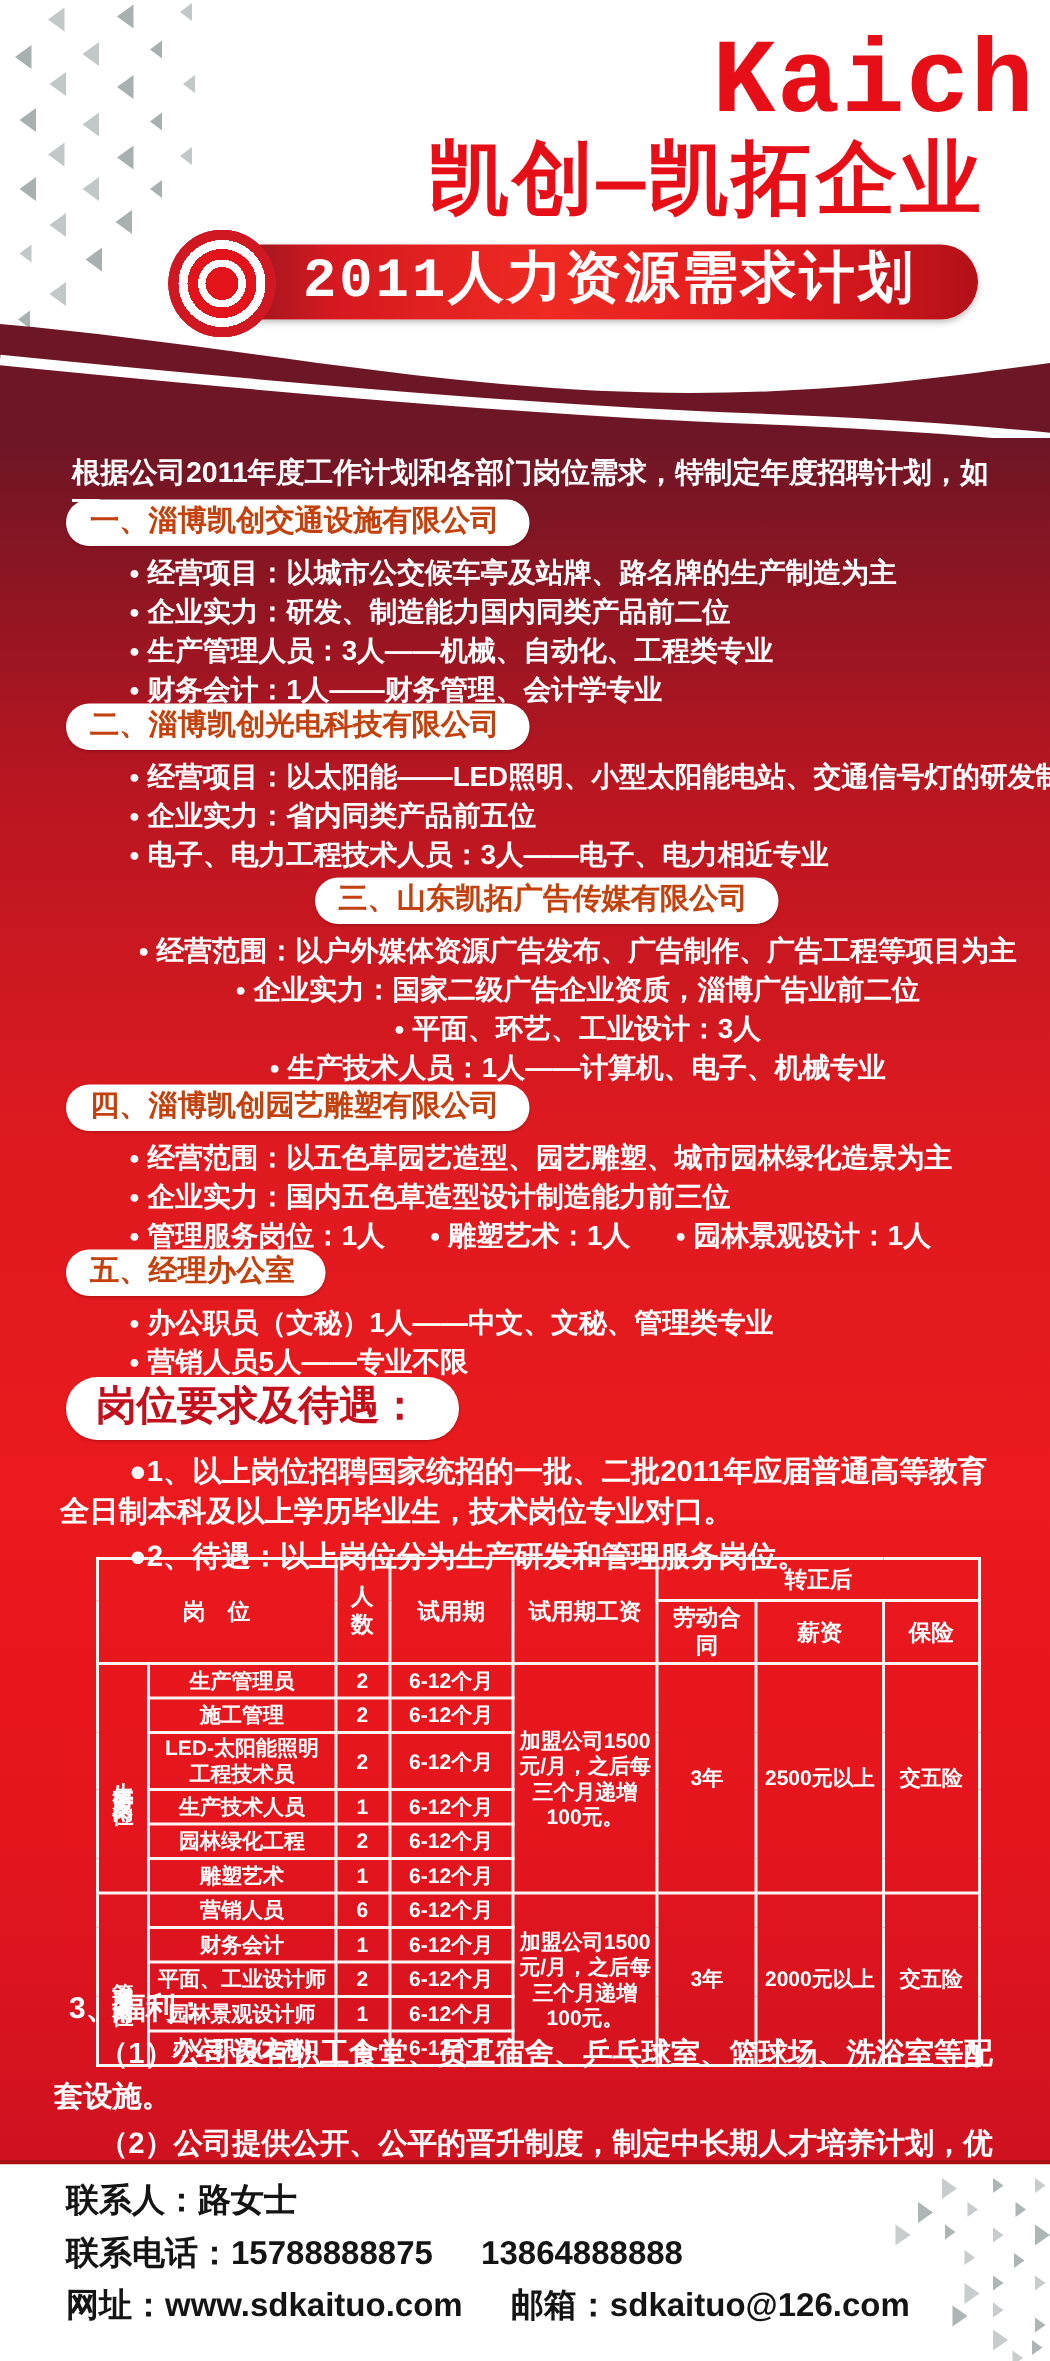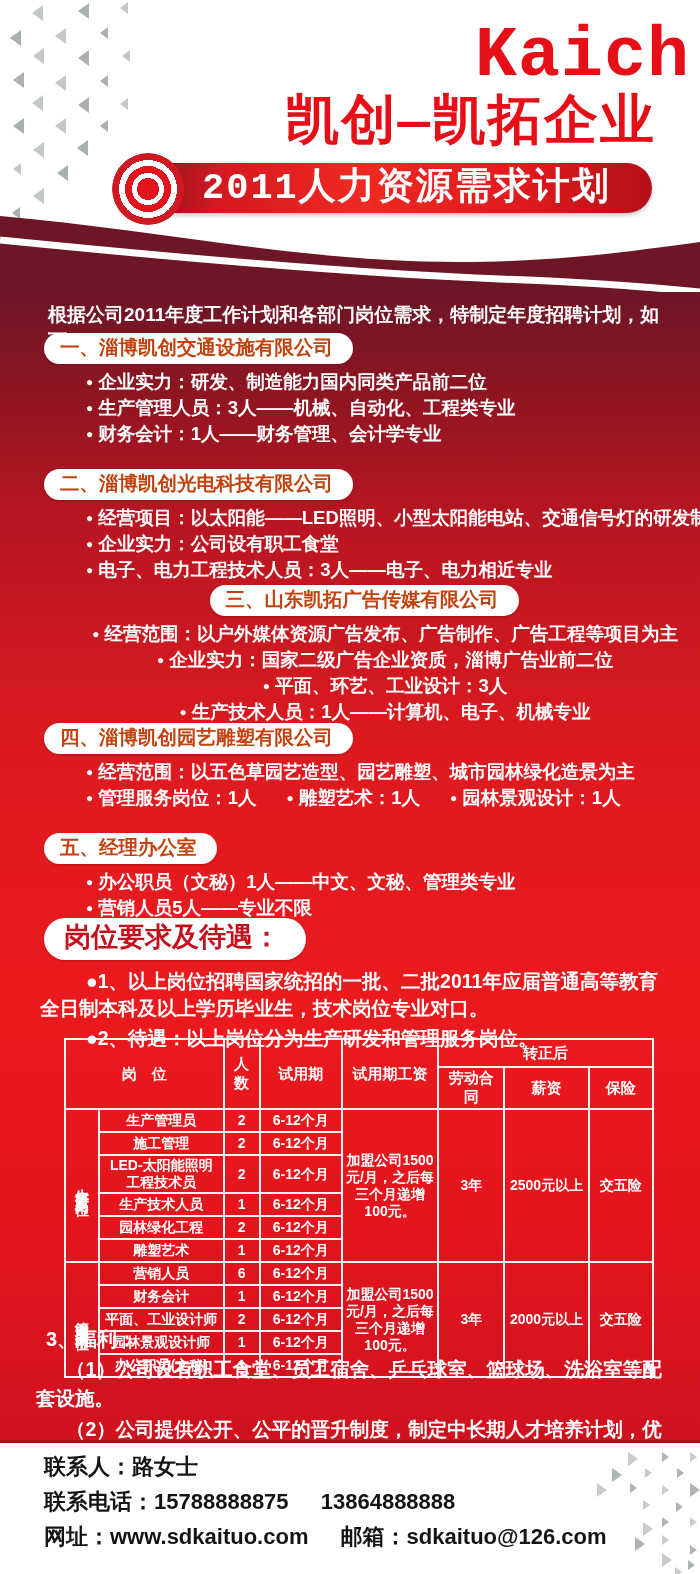--- a/index.html
+++ b/index.html
@@ -81,37 +81,39 @@
     <svg class="wave" viewBox="0 0 700 92" preserveAspectRatio="none">
       <path d="M0,16 C160,30 300,62 460,62 C560,62 640,50 700,42 L700,92 L0,92 Z" fill="#6d1626"></path>
       <path d="M0,40 C180,58 360,74 500,79 C580,82 650,87 700,92" stroke="#ffffff" stroke-width="7" fill="none"></path>
     </svg>
   </div>
 
   <div class="body-red">
     <div class="intro">根据公司2011年度工作计划和各部门岗位需求，特制定年度招聘计划，如下：</div>
     <div id="sections">
         <div class="section" style="top: 41px;"><div class="pill">一、淄博凯创交通设施有限公司</div><div class="bullets">
+            <div class="bullet"><span class="dot">●</span><span>经营项目：以城市公交候车亭及站牌、路名牌的生产制造为主</span></div>
             <div class="bullet"><span class="dot">●</span><span>企业实力：研发、制造能力国内同类产品前二位</span></div>
             <div class="bullet"><span class="dot">●</span><span>生产管理人员：3人——机械、自动化、工程类专业</span></div>
             <div class="bullet"><span class="dot">●</span><span>财务会计：1人——财务管理、会计学专业</span></div>
           </div></div>
         <div class="section" style="top: 177px;"><div class="pill">二、淄博凯创光电科技有限公司</div><div class="bullets">
             <div class="bullet"><span class="dot">●</span><span>经营项目：以太阳能——LED照明、小型太阳能电站、交通信号灯的研发制造为主</span></div>
-            <div class="bullet"><span class="dot">●</span><span>企业实力：公司设有职工食堂</span></div>
+            <div class="bullet"><span class="dot">●</span><span>企业实力：省内同类产品前五位</span></div>
             <div class="bullet"><span class="dot">●</span><span>电子、电力工程技术人员：3人——电子、电力相近专业</span></div>
           </div></div>
         <div class="section" style="top: 293px; text-align: center;"><div class="pill">三、山东凯拓广告传媒有限公司</div><div class="bullets">
             <div class="bullet"><span class="dot">●</span><span>经营范围：以户外媒体资源广告发布、广告制作、广告工程等项目为主</span></div>
             <div class="bullet"><span class="dot">●</span><span>企业实力：国家二级广告企业资质，淄博广告业前二位</span></div>
             <div class="bullet"><span class="dot">●</span><span>平面、环艺、工业设计：3人</span></div>
             <div class="bullet"><span class="dot">●</span><span>生产技术人员：1人——计算机、电子、机械专业</span></div>
           </div></div>
         <div class="section" style="top: 431px;"><div class="pill">四、淄博凯创园艺雕塑有限公司</div><div class="bullets">
             <div class="bullet"><span class="dot">●</span><span>经营范围：以五色草园艺造型、园艺雕塑、城市园林绿化造景为主</span></div>
+            <div class="bullet"><span class="dot">●</span><span>企业实力：国内五色草造型设计制造能力前三位</span></div>
             <div class="bullet inline-row"><span class="bullet"><span class="dot">●</span><span>管理服务岗位：1人</span></span><span class="bullet"><span class="dot">●</span><span>雕塑艺术：1人</span></span><span class="bullet"><span class="dot">●</span><span>园林景观设计：1人</span></span></div>
           </div></div>
         <div class="section" style="top: 541px;"><div class="pill">五、经理办公室</div><div class="bullets">
             <div class="bullet"><span class="dot">●</span><span>办公职员（文秘）1人——中文、文秘、管理类专业</span></div>
             <div class="bullet"><span class="dot">●</span><span>营销人员5人——专业不限</span></div>
           </div></div>
       </div>
     <div class="req-pill">岗位要求及待遇：</div>
     <div class="req-text">
       <p>●1、以上岗位招聘国家统招的一批、二批2011年应届普通高等教育全日制本科及以上学历毕业生，技术岗位专业对口。</p>

